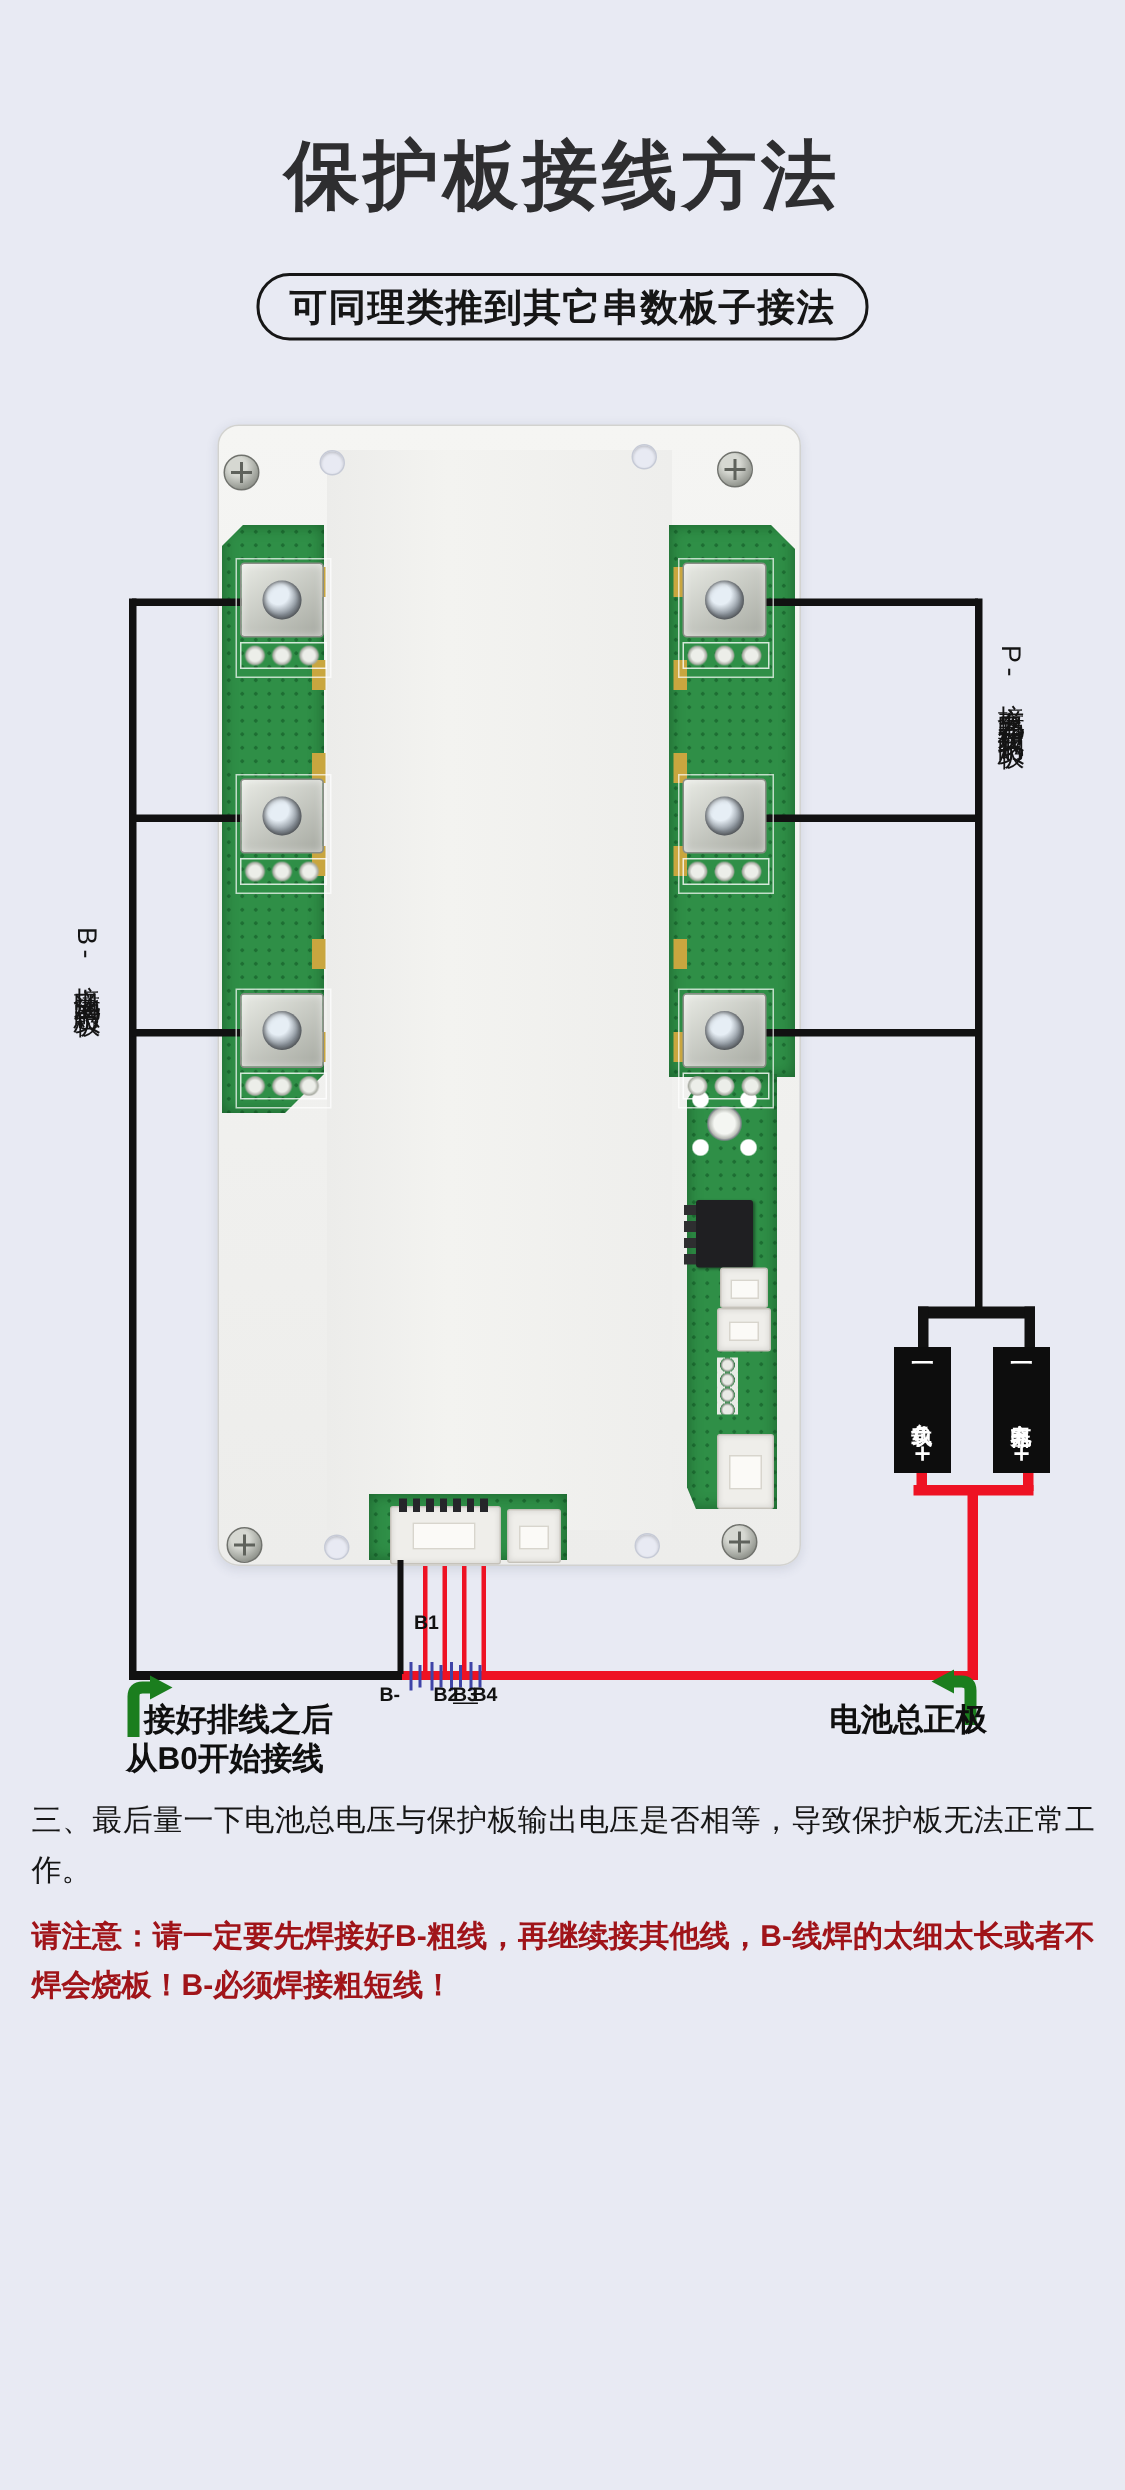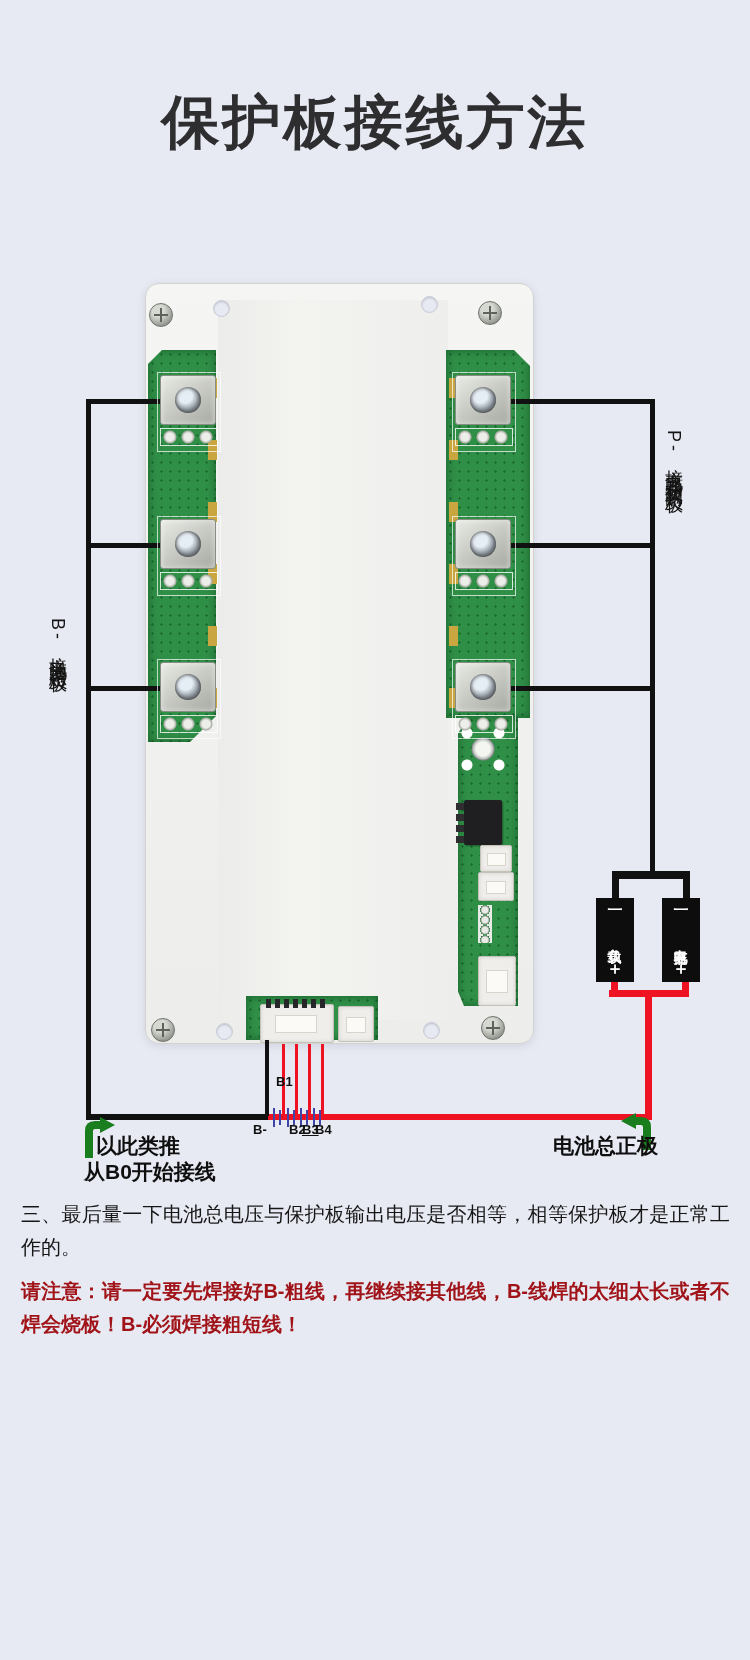--- a/index.html
+++ b/index.html
@@ -1,21 +1,21 @@
 <!DOCTYPE html>
 <html><head>
 <meta charset="utf-8">
 <style>
   html,body{margin:0;padding:0;background:#e8eaf3;}
   .canvas{position:relative;width:750px;height:1660px;margin:0 auto;overflow:hidden;
           background:#e8eaf3;font-family:"Liberation Sans",sans-serif;color:#1a1a1a;}
 
   
   .page-title{position:absolute;top:84px;left:0;width:750px;text-align:center;
-    font-size:58px;font-weight:800;letter-spacing:3px;color:#2e2e30;margin:0;}
+    font-size:50px;font-weight:800;letter-spacing:3px;color:#2e2e30;margin:0;}
   .subtitle-badge{position:absolute;top:182px;left:50%;transform:translateX(-50%);
     border:2px solid #161616;border-radius:22px;padding:4px 20px;white-space:nowrap;
     font-size:25px;font-weight:600;letter-spacing:1px;color:#161616;}
 
   
   .board{position:absolute;left:145px;top:283px;width:387px;height:759px;z-index:1;
     background:linear-gradient(180deg,#f5f5f3,#ededeb);border:1px solid #d2d2cf;
     border-radius:14px;box-shadow:0 2px 8px rgba(60,70,100,.14);}
   .cover{position:absolute;left:218px;top:300px;width:230px;height:720px;z-index:2;
     background:linear-gradient(90deg,#ececea,#f3f3f0 35%,#eeeeec);}
@@ -103,20 +103,21 @@
   .instructions p{margin:0 0 11px 0;font-size:20px;line-height:33px;font-weight:500;
     text-align:justify;color:#161616;}
   .instructions p.warning{color:#a01419;font-weight:600;}
 </style>
 </head>
 <body>
 
 <div class="canvas">
 
   <h1 class="page-title">保护板接线方法</h1>
+  <div class="subtitle-badge">可同理类推到其它串数板子接法</div>
 
   <div class="board"></div>
   <div class="cover"></div>
 
   <div class="strip strip-left"></div>
   <div class="strip strip-right"></div>
   <div class="strip strip-tail"></div>
   <div class="strip strip-bottom"></div>
 
   <div class="gold-pads" style="left:208px;top:378px;height:336px;"></div>
@@ -227,22 +228,22 @@
 
   <svg class="arrow" style="left:82px;top:1116px;" width="34" height="42" viewBox="0 0 34 42">
     <path d="M7 42 L7 15 Q7 9 13 9 L19 9" fill="none" stroke="#1b7e1e" stroke-width="8"></path>
     <polygon points="18,1 18,17 33,9" fill="#1b7e1e"></polygon>
   </svg>
   <svg class="arrow" style="left:614px;top:1112px;" width="40" height="38" viewBox="0 0 40 38">
     <path d="M33 38 L33 15 Q33 9 27 9 L21 9" fill="none" stroke="#1b7e1e" stroke-width="8"></path>
     <polygon points="22,1 22,17 7,9" fill="#1b7e1e"></polygon>
   </svg>
 
-  <div class="bus-label" style="left:96px;top:1132px;">以此类推</div>
+  <div class="bus-label" style="left:96px;top:1132px;">接好排线之后</div>
   <div class="bus-label" style="left:84px;top:1158px;">从B0开始接线</div>
   <div class="bus-label" style="left:553px;top:1132px;">电池总正极</div>
 
   <div class="instructions">
-    <p>三、最后量一下电池总电压与保护板输出电压是否相等，相等保护板才是正常工作的。</p>
+    <p>三、最后量一下电池总电压与保护板输出电压是否相等，导致保护板无法正常工作。</p>
     <p class="warning">请注意：请一定要先焊接好B-粗线，再继续接其他线，B-线焊的太细太长或者不焊会烧板！B-必须焊接粗短线！</p>
   </div>
 
 </div>
 
 </body></html>

